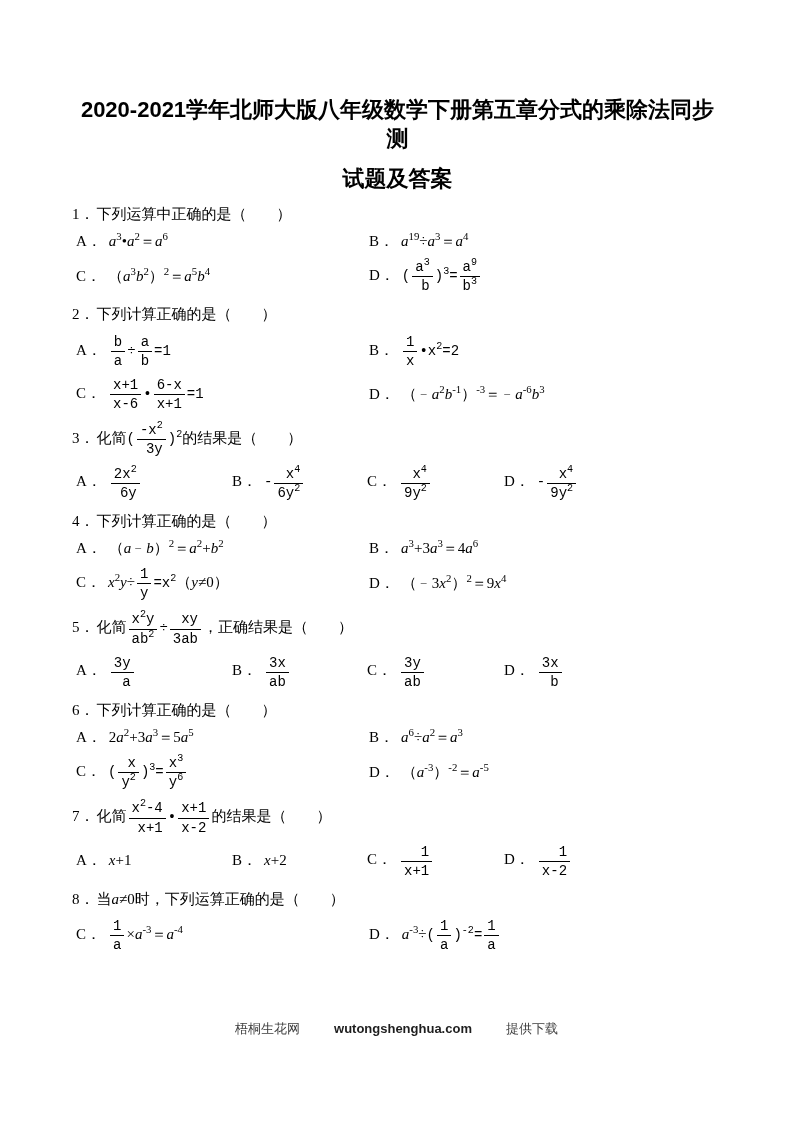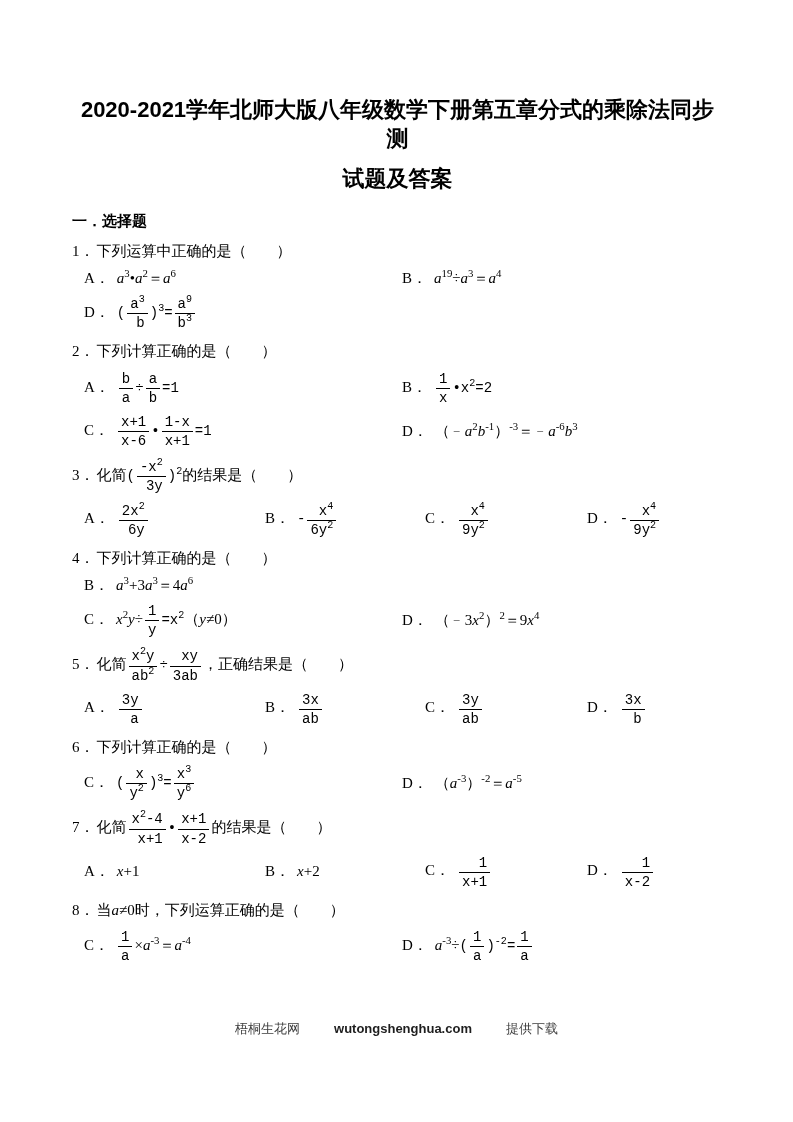--- a/index.html
+++ b/index.html
@@ -15,21 +15,21 @@
   }
   .title{margin:8px;text-align:center;font-weight:700;
     font-family:"Liberation Sans","DejaVu Sans",sans-serif;
     font-size:22px;line-height:1.3;color:#000;}
   .title .tl{display:block;}
   .title .tl2{margin-top:12px;}
   .section{margin-top:18px;font-weight:700;font-size:15px;}
   .q-block{margin-top:9px;}
   .q-stem{font-size:15px;line-height:1.5;}
   .q-num{margin-right:2px;}
-  .opt-row{display:grid;align-items:center;margin:7px 12px;font-size:15px;gap:25px;}
+  .opt-row{display:grid;align-items:center;margin:7px 4px;font-size:15px;}
   .cols2{grid-template-columns:293px 1fr;}
   .cols4{grid-template-columns:156px 135px 137px 1fr;}
   .opt-label{margin-right:7px;}
   .it{font-style:italic;font-family:"Liberation Serif","DejaVu Serif",serif;}
   .mono{font-family:"Liberation Mono","DejaVu Sans Mono",monospace;font-size:14px;}
   sup.sp{font-size:0.72em;line-height:0;letter-spacing:0;}
   .frac{display:inline-block;vertical-align:middle;text-align:right;margin:0 2px;line-height:1.15;}
   .frac .fn{display:block;border-bottom:1.4px solid #000;padding:1px 3px 1px;}
   .frac .fd{display:block;padding:1px 3px 0;}
   .footer{position:absolute;left:0;top:1020px;width:100%;text-align:center;
@@ -38,73 +38,78 @@
   .furl{font-family:"Liberation Sans","DejaVu Sans",sans-serif;color:#1e1e1e;font-weight:700;}
 </style>
 </head>
 <body>
 
 <div class="page">
   <h1 class="title">
     <span class="tl">2020-2021学年北师大版八年级数学下册第五章分式的乘除法同步测</span>
     <span class="tl tl2">试题及答案</span>
   </h1>
-  <div class="section">一．选择题</div>
   <div id="questions">
       <div class="q-block">
         <div class="q-stem"><span class="q-num">1．</span>下列运算中正确的是（　　）</div>
         <div class="opt-row cols2">
           <span class="opt"><span class="opt-label">A．</span><span class="opt-formula"><span class="it">a</span><sup class="sp">3</sup>•<span class="it">a</span><sup class="sp">2</sup>＝<span class="it">a</span><sup class="sp">6</sup></span></span>
           <span class="opt"><span class="opt-label">B．</span><span class="opt-formula"><span class="it">a</span><sup class="sp">19</sup>÷<span class="it">a</span><sup class="sp">3</sup>＝<span class="it">a</span><sup class="sp">4</sup></span></span>
         </div>
         <div class="opt-row cols2">
+          <span class="opt"><span class="opt-label">C．</span><span class="opt-formula">（<span class="it">a</span><sup class="sp">3</sup><span class="it">b</span><sup class="sp">2</sup>）<sup class="sp">2</sup>＝<span class="it">a</span><sup class="sp">5</sup><span class="it">b</span><sup class="sp">4</sup></span></span>
           <span class="opt"><span class="opt-label">D．</span><span class="opt-formula"><span class="mono">(<span class="frac"><span class="fn">a<sup class="sp">3</sup></span><span class="fd">b</span></span>)<sup class="sp">3</sup>=<span class="frac"><span class="fn">a<sup class="sp">9</sup></span><span class="fd">b<sup class="sp">3</sup></span></span></span></span></span>
         </div>
       </div>
       <div class="q-block">
         <div class="q-stem"><span class="q-num">2．</span>下列计算正确的是（　　）</div>
         <div class="opt-row cols2">
           <span class="opt"><span class="opt-label">A．</span><span class="opt-formula"><span class="mono"><span class="frac"><span class="fn">b</span><span class="fd">a</span></span>÷<span class="frac"><span class="fn">a</span><span class="fd">b</span></span>=1</span></span></span>
           <span class="opt"><span class="opt-label">B．</span><span class="opt-formula"><span class="mono"><span class="frac"><span class="fn">1</span><span class="fd">x</span></span>•x<sup class="sp">2</sup>=2</span></span></span>
         </div>
         <div class="opt-row cols2">
-          <span class="opt"><span class="opt-label">C．</span><span class="opt-formula"><span class="mono"><span class="frac"><span class="fn">x+1</span><span class="fd">x-6</span></span>•<span class="frac"><span class="fn">1-x</span><span class="fd">x+1</span></span>=1</span></span></span>
+          <span class="opt"><span class="opt-label">C．</span><span class="opt-formula"><span class="mono"><span class="frac"><span class="fn">x+1</span><span class="fd">x-6</span></span>•<span class="frac"><span class="fn">6-x</span><span class="fd">x+1</span></span>=1</span></span></span>
           <span class="opt"><span class="opt-label">D．</span><span class="opt-formula">（﹣<span class="it">a</span><sup class="sp">2</sup><span class="it">b</span><sup class="sp">-1</sup>）<sup class="sp">-3</sup>＝﹣<span class="it">a</span><sup class="sp">-6</sup><span class="it">b</span><sup class="sp">3</sup></span></span>
         </div>
       </div>
       <div class="q-block">
         <div class="q-stem"><span class="q-num">3．</span>化简<span class="mono">(<span class="frac"><span class="fn">-x<sup class="sp">2</sup></span><span class="fd">3y</span></span>)<sup class="sp">2</sup></span>的结果是（　　）</div>
         <div class="opt-row cols4">
           <span class="opt"><span class="opt-label">A．</span><span class="opt-formula"><span class="mono"><span class="frac"><span class="fn">2x<sup class="sp">2</sup></span><span class="fd">6y</span></span></span></span></span>
           <span class="opt"><span class="opt-label">B．</span><span class="opt-formula"><span class="mono">-<span class="frac"><span class="fn">x<sup class="sp">4</sup></span><span class="fd">6y<sup class="sp">2</sup></span></span></span></span></span>
           <span class="opt"><span class="opt-label">C．</span><span class="opt-formula"><span class="mono"><span class="frac"><span class="fn">x<sup class="sp">4</sup></span><span class="fd">9y<sup class="sp">2</sup></span></span></span></span></span>
           <span class="opt"><span class="opt-label">D．</span><span class="opt-formula"><span class="mono">-<span class="frac"><span class="fn">x<sup class="sp">4</sup></span><span class="fd">9y<sup class="sp">2</sup></span></span></span></span></span>
         </div>
       </div>
       <div class="q-block">
         <div class="q-stem"><span class="q-num">4．</span>下列计算正确的是（　　）</div>
         <div class="opt-row cols2">
+          <span class="opt"><span class="opt-label">A．</span><span class="opt-formula">（<span class="it">a</span>﹣<span class="it">b</span>）<sup class="sp">2</sup>＝<span class="it">a</span><sup class="sp">2</sup>+<span class="it">b</span><sup class="sp">2</sup></span></span>
           <span class="opt"><span class="opt-label">B．</span><span class="opt-formula"><span class="it">a</span><sup class="sp">3</sup>+3<span class="it">a</span><sup class="sp">3</sup>＝4<span class="it">a</span><sup class="sp">6</sup></span></span>
         </div>
         <div class="opt-row cols2">
           <span class="opt"><span class="opt-label">C．</span><span class="opt-formula"><span class="it">x</span><sup class="sp">2</sup><span class="it">y</span>÷<span class="mono"><span class="frac"><span class="fn">1</span><span class="fd">y</span></span>=x<sup class="sp">2</sup></span>（<span class="it">y</span>≠0）</span></span>
           <span class="opt"><span class="opt-label">D．</span><span class="opt-formula">（﹣3<span class="it">x</span><sup class="sp">2</sup>）<sup class="sp">2</sup>＝9<span class="it">x</span><sup class="sp">4</sup></span></span>
         </div>
       </div>
       <div class="q-block">
         <div class="q-stem"><span class="q-num">5．</span>化简<span class="mono"><span class="frac"><span class="fn">x<sup class="sp">2</sup>y</span><span class="fd">ab<sup class="sp">2</sup></span></span>÷<span class="frac"><span class="fn">xy</span><span class="fd">3ab</span></span></span>，正确结果是（　　）</div>
         <div class="opt-row cols4">
           <span class="opt"><span class="opt-label">A．</span><span class="opt-formula"><span class="mono"><span class="frac"><span class="fn">3y</span><span class="fd">a</span></span></span></span></span>
           <span class="opt"><span class="opt-label">B．</span><span class="opt-formula"><span class="mono"><span class="frac"><span class="fn">3x</span><span class="fd">ab</span></span></span></span></span>
           <span class="opt"><span class="opt-label">C．</span><span class="opt-formula"><span class="mono"><span class="frac"><span class="fn">3y</span><span class="fd">ab</span></span></span></span></span>
           <span class="opt"><span class="opt-label">D．</span><span class="opt-formula"><span class="mono"><span class="frac"><span class="fn">3x</span><span class="fd">b</span></span></span></span></span>
         </div>
       </div>
       <div class="q-block">
         <div class="q-stem"><span class="q-num">6．</span>下列计算正确的是（　　）</div>
+        <div class="opt-row cols2">
+          <span class="opt"><span class="opt-label">A．</span><span class="opt-formula">2<span class="it">a</span><sup class="sp">2</sup>+3<span class="it">a</span><sup class="sp">3</sup>＝5<span class="it">a</span><sup class="sp">5</sup></span></span>
+          <span class="opt"><span class="opt-label">B．</span><span class="opt-formula"><span class="it">a</span><sup class="sp">6</sup>÷<span class="it">a</span><sup class="sp">2</sup>＝<span class="it">a</span><sup class="sp">3</sup></span></span>
+        </div>
         <div class="opt-row cols2">
           <span class="opt"><span class="opt-label">C．</span><span class="opt-formula"><span class="mono">(<span class="frac"><span class="fn">x</span><span class="fd">y<sup class="sp">2</sup></span></span>)<sup class="sp">3</sup>=<span class="frac"><span class="fn">x<sup class="sp">3</sup></span><span class="fd">y<sup class="sp">6</sup></span></span></span></span></span>
           <span class="opt"><span class="opt-label">D．</span><span class="opt-formula">（<span class="it">a</span><sup class="sp">-3</sup>）<sup class="sp">-2</sup>＝<span class="it">a</span><sup class="sp">-5</sup></span></span>
         </div>
       </div>
       <div class="q-block">
         <div class="q-stem"><span class="q-num">7．</span>化简<span class="mono"><span class="frac"><span class="fn">x<sup class="sp">2</sup>-4</span><span class="fd">x+1</span></span>•<span class="frac"><span class="fn">x+1</span><span class="fd">x-2</span></span></span>的结果是（　　）</div>
         <div class="opt-row cols4">
           <span class="opt"><span class="opt-label">A．</span><span class="opt-formula"><span class="it">x</span>+1</span></span>
           <span class="opt"><span class="opt-label">B．</span><span class="opt-formula"><span class="it">x</span>+2</span></span>

